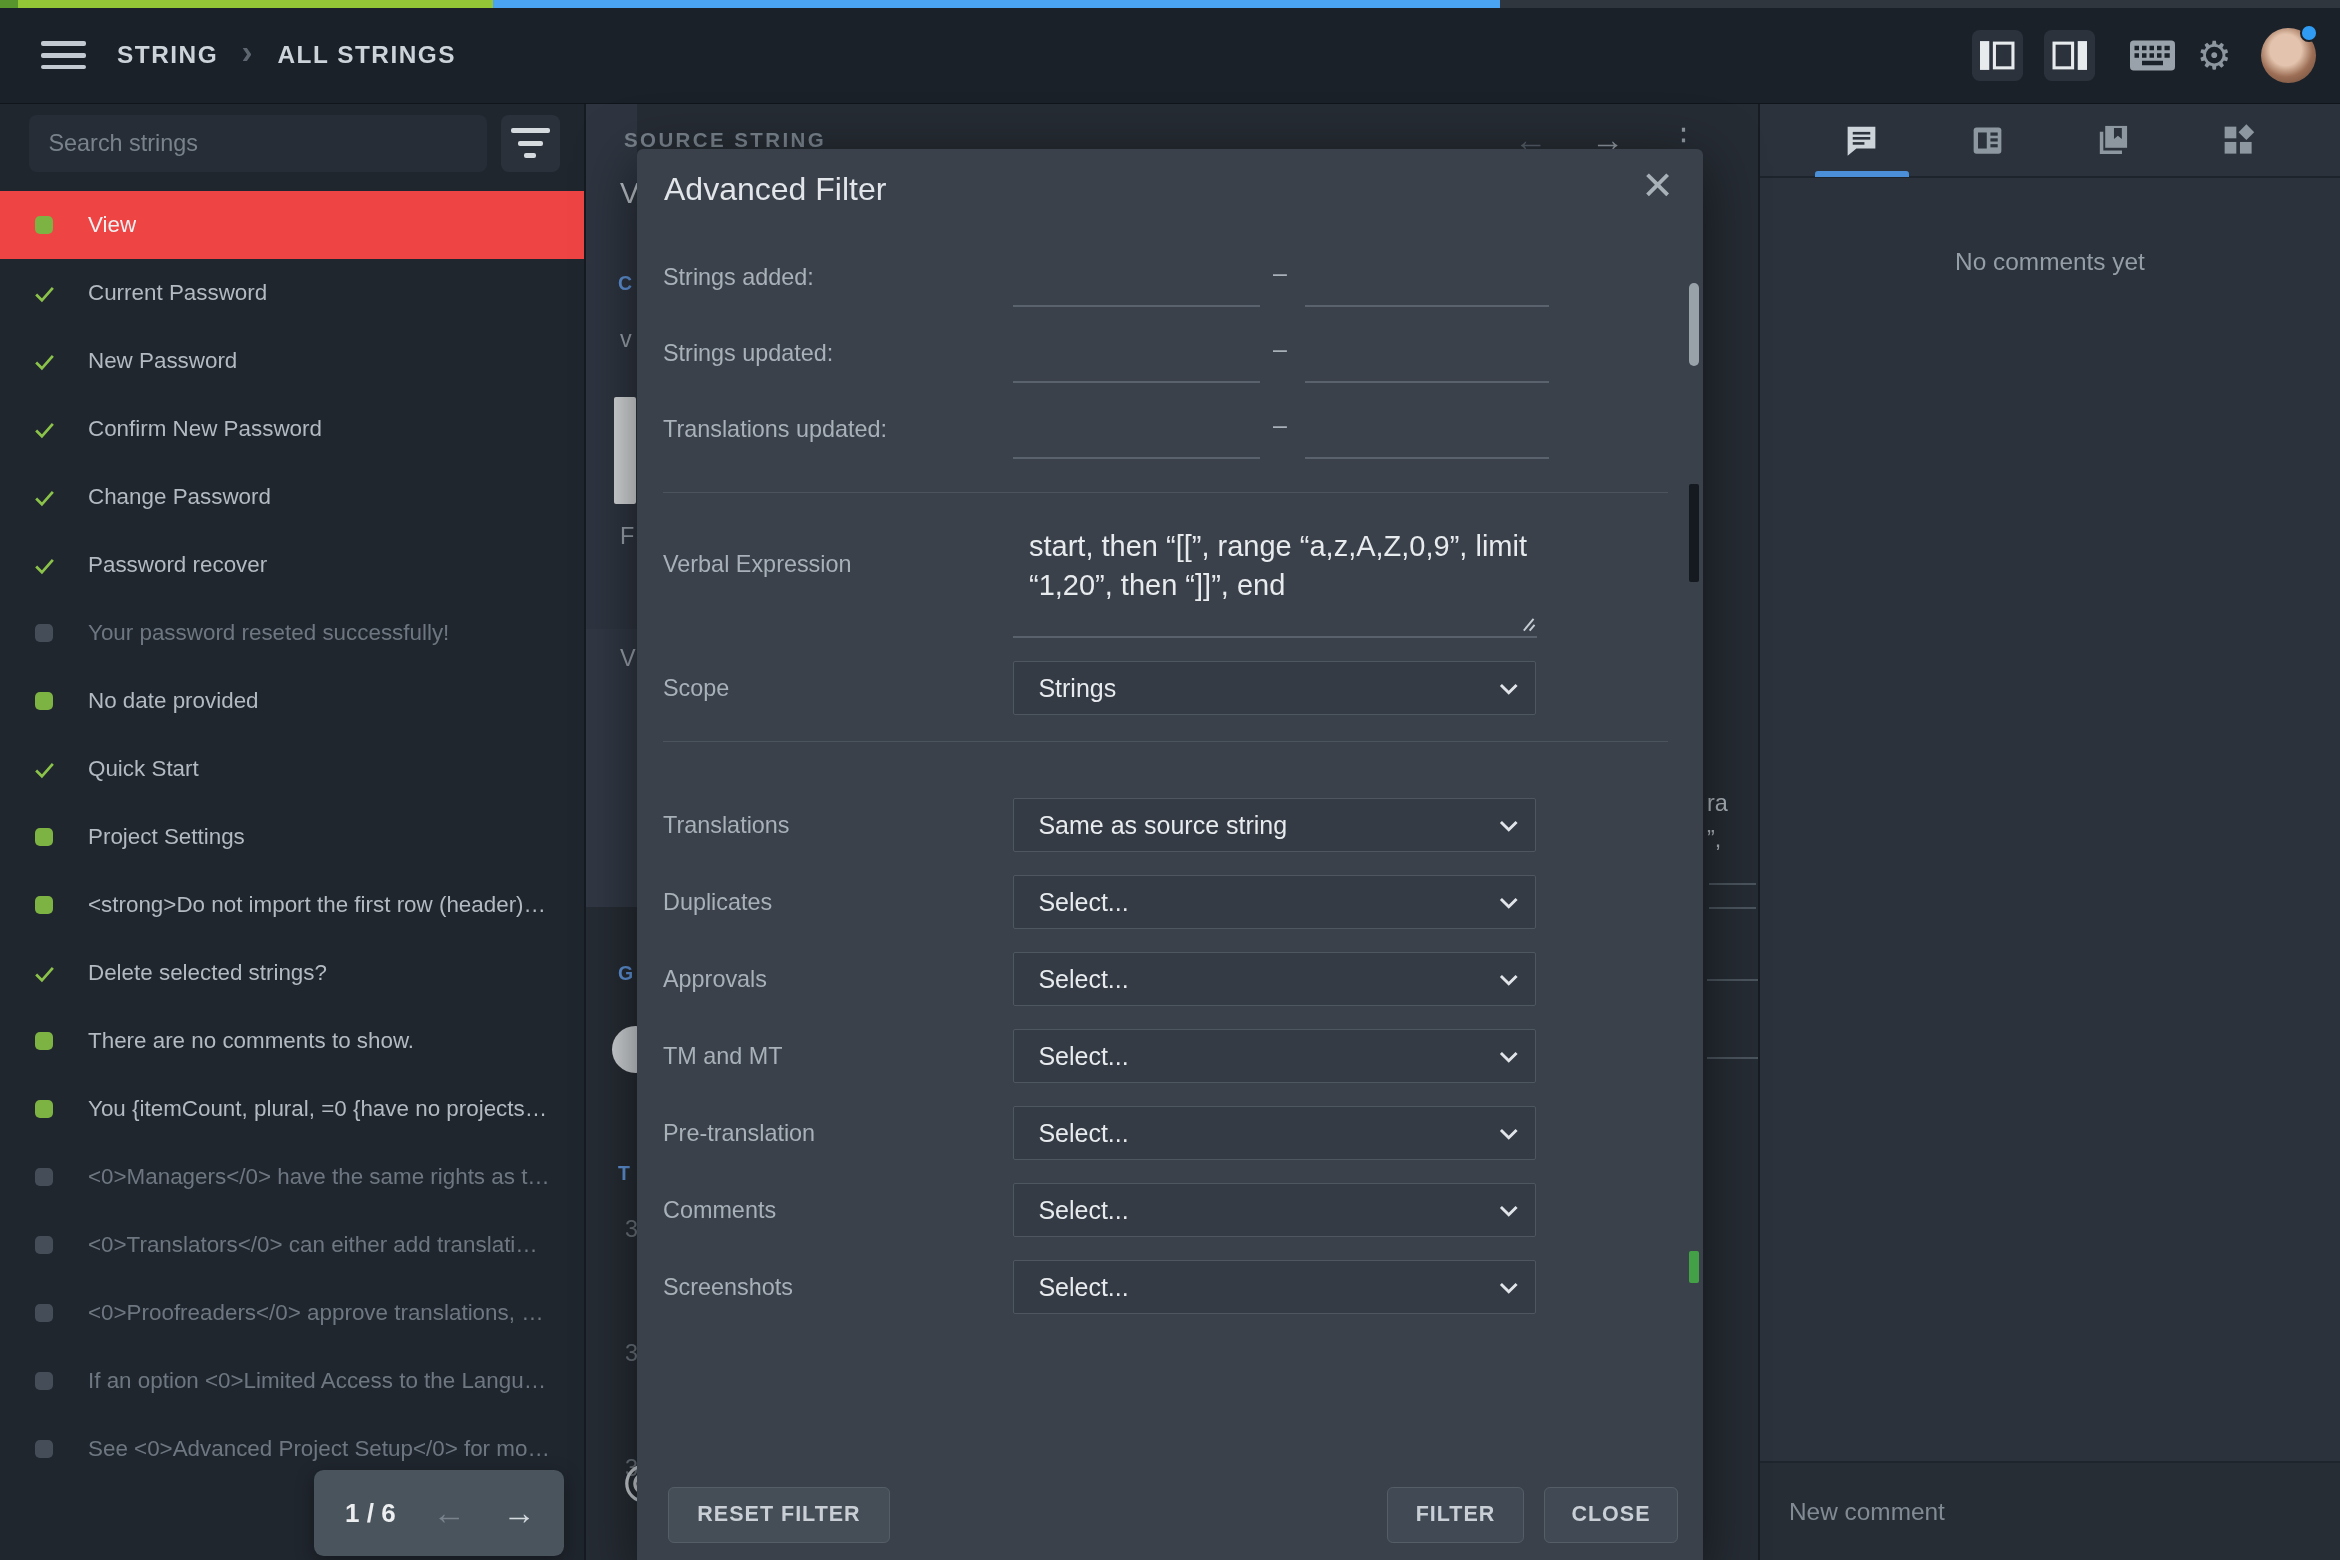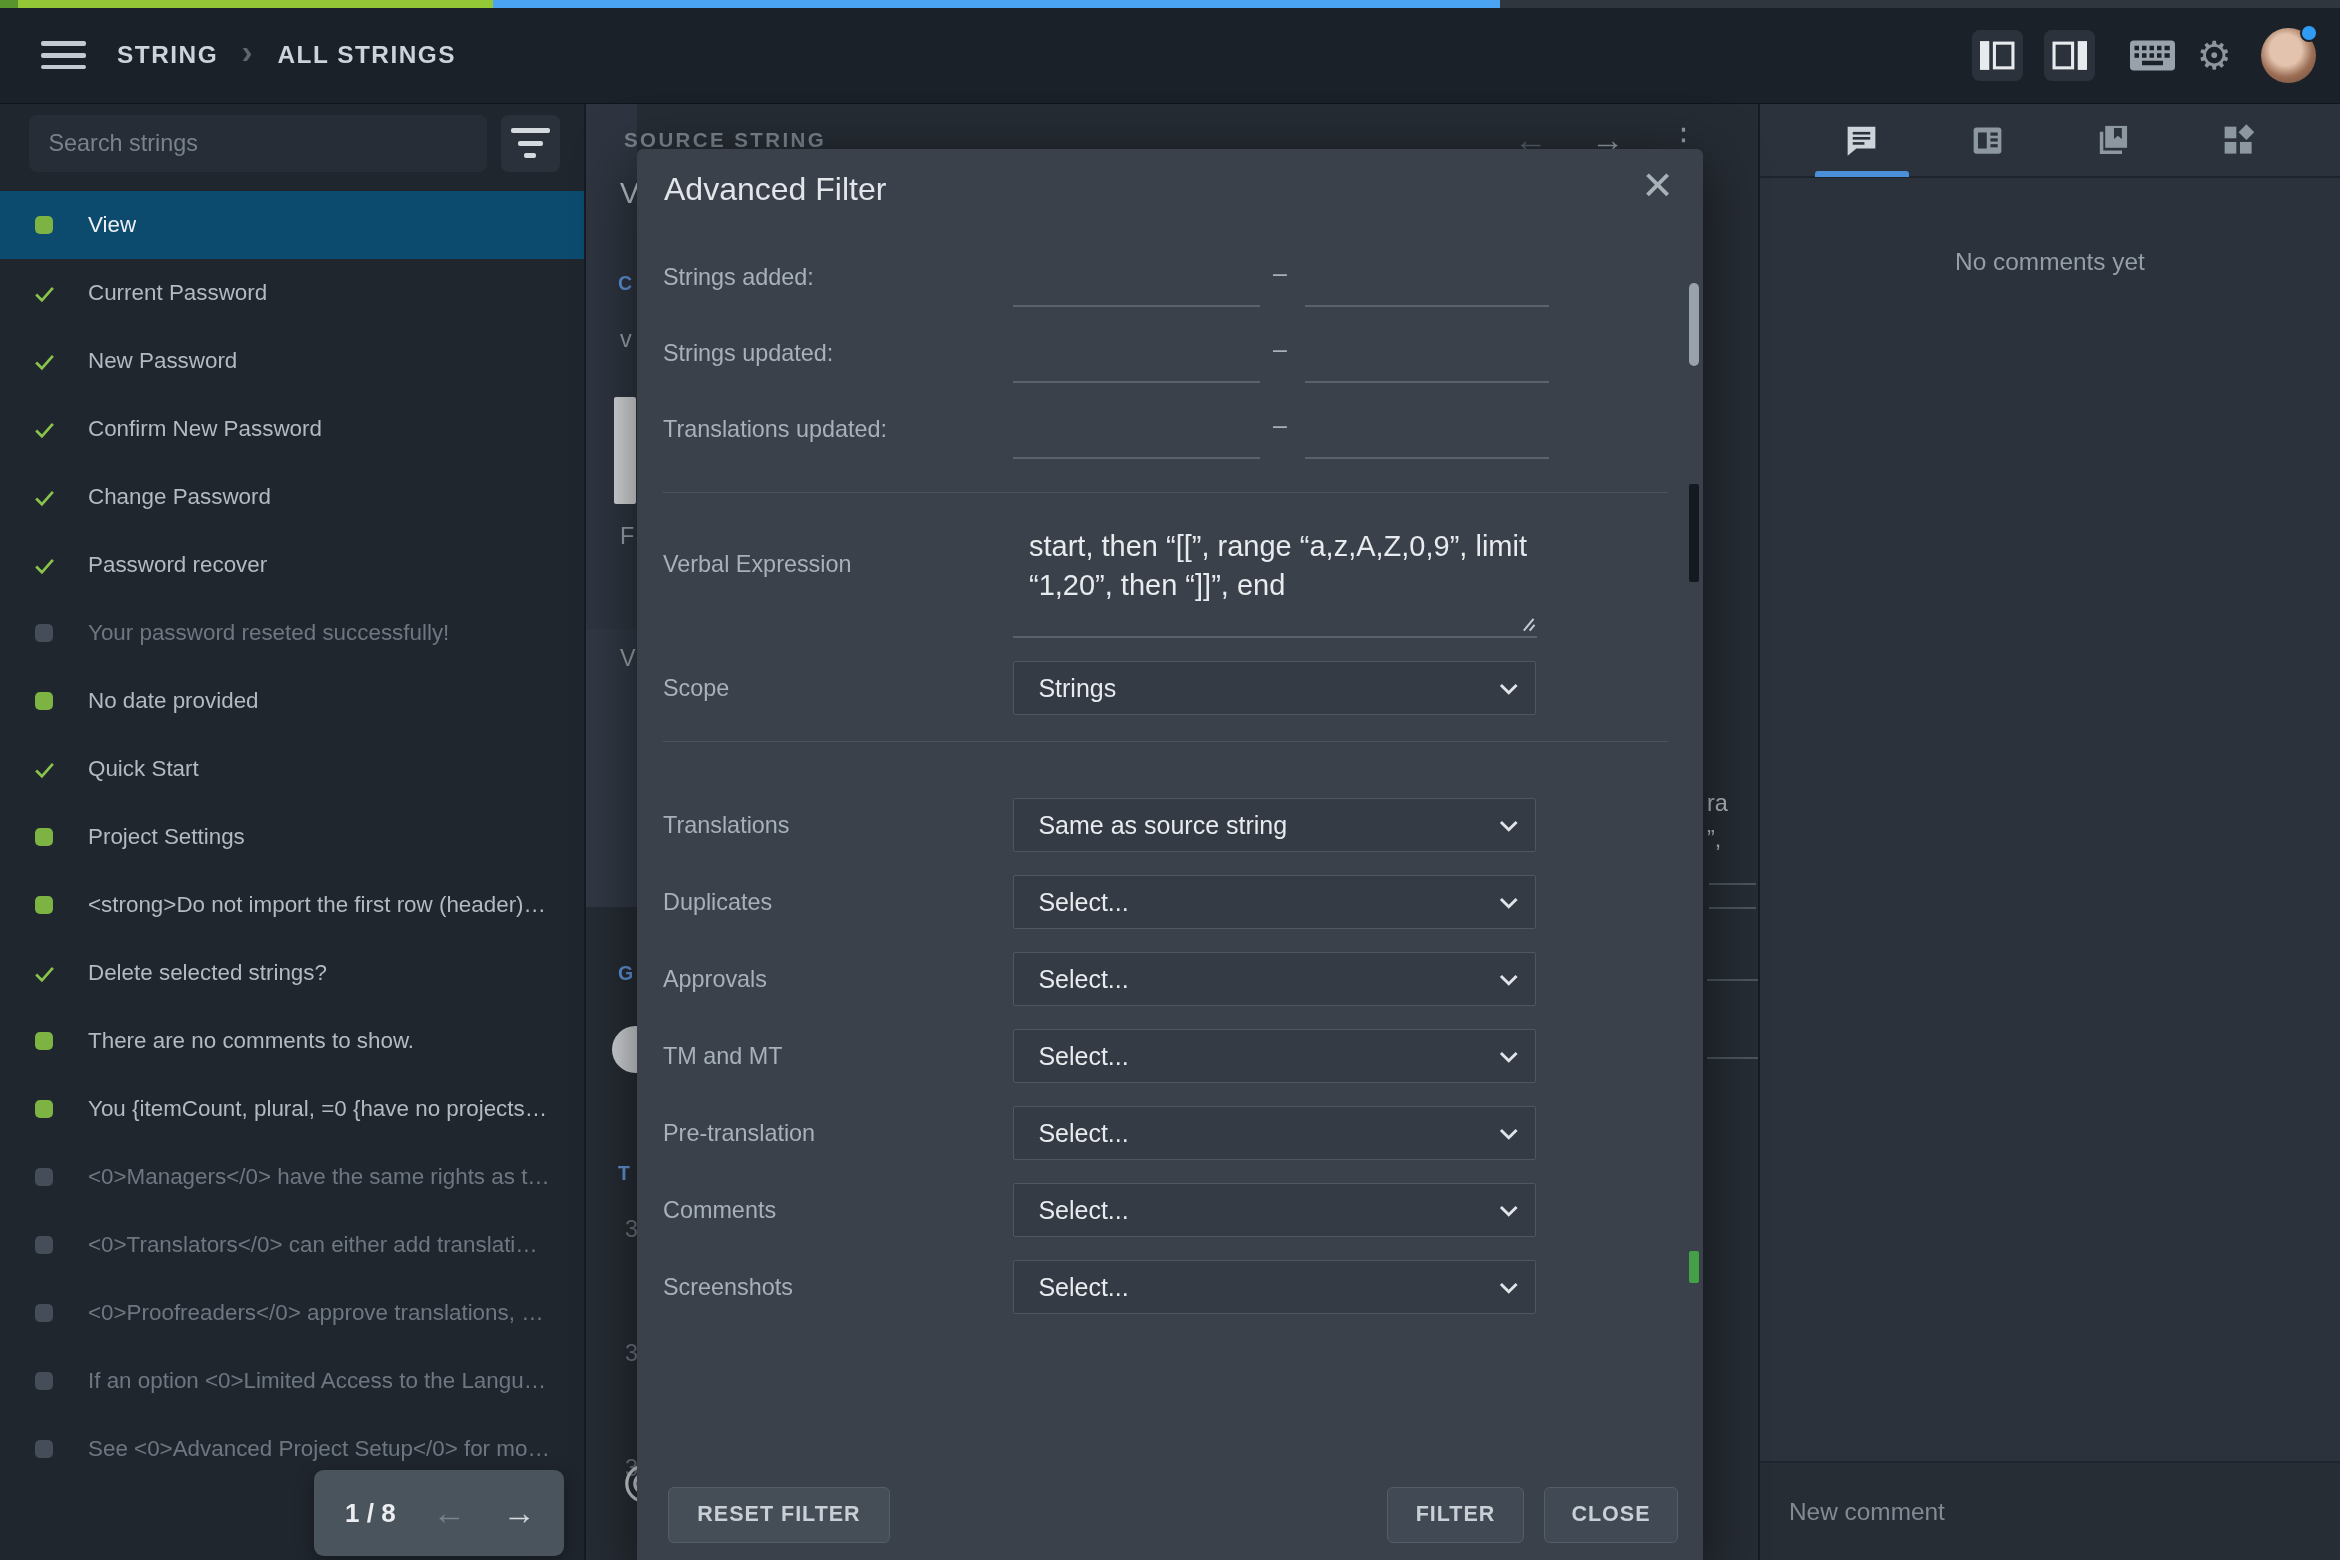--- a/index.html
+++ b/index.html
@@ -26,21 +26,21 @@
 
   
   .sidebar { position:absolute; left:0; top:104px; width:586px; height:1456px; background:#20262e; border-right:2px solid #161b22; overflow:hidden; }
   .search-row { display:flex; padding:10.7px 0 0 29px; gap:13.7px; height:87px; }
   .search-input { width:458px; height:57px; background:#262d37; border:none; border-radius:7.8px; color:#d7dce1; font-size:23.4px; padding:0 19.5px; font-family:"Liberation Sans",sans-serif; outline:none; }
   .search-input::placeholder { color:#79828b; }
   .filter-btn { width:59px; height:57px; background:#2a313b; border-radius:7.8px; display:flex; flex-direction:column; align-items:center; justify-content:center; gap:7.8px; cursor:pointer; }
   .filter-btn i { display:block; height:4.9px; background:#d4dade; border-radius:2px; }
   .side-list { position:absolute; top:87px; left:0; right:0; }
   .side-row { height:68px; display:flex; align-items:center; cursor:pointer; }
-  .side-row.selected { background:#0c4a6e; }
+  .side-row.selected { background:#ef4444; }
   .side-row .stat { width:88px; display:flex; justify-content:center; flex:none; }
   .square { width:18.5px; height:18.5px; border-radius:4.9px; }
   .sq-green { background:#7cb342; }
   .sq-gray { background:#454e58; }
   .side-label { font-size:22.4px; color:#b3bac1; white-space:nowrap; overflow:hidden; max-width:483px; }
   .side-row.selected .side-label { color:#eef0f2; }
   .side-row.dim .side-label { color:#6e7781; }
 
   .pagination { position:absolute; left:314px; top:1470px; width:250px; height:86px; background:rgba(77,86,96,.95); border-radius:9.8px; display:flex; align-items:center; box-shadow:0 5.9px 17.6px rgba(0,0,0,.35); z-index:40; }
   .pagination .pg { font-size:26px; font-weight:bold; color:#eceef0; margin-left:31px; }
@@ -304,21 +304,21 @@
         <div class="side-row dim">
           <span class="stat">
             <span class="square sq-gray"></span>
           </span>
           <span class="side-label">See &lt;0&gt;Advanced Project Setup&lt;/0&gt; for mo…</span>
         </div>
       </div>
   </aside>
 
   <div class="pagination">
-    <span class="pg">1 / 8</span>
+    <span class="pg">1 / 6</span>
     <span class="arr arr-prev">←</span>
     <span class="arr arr-next">→</span>
   </div>
 
   <main class="editor">
     <div class="card1"></div>
     <div class="card2"></div>
     <div class="ed-head">
       <span class="src-label">SOURCE STRING</span>
       <div class="nav">

